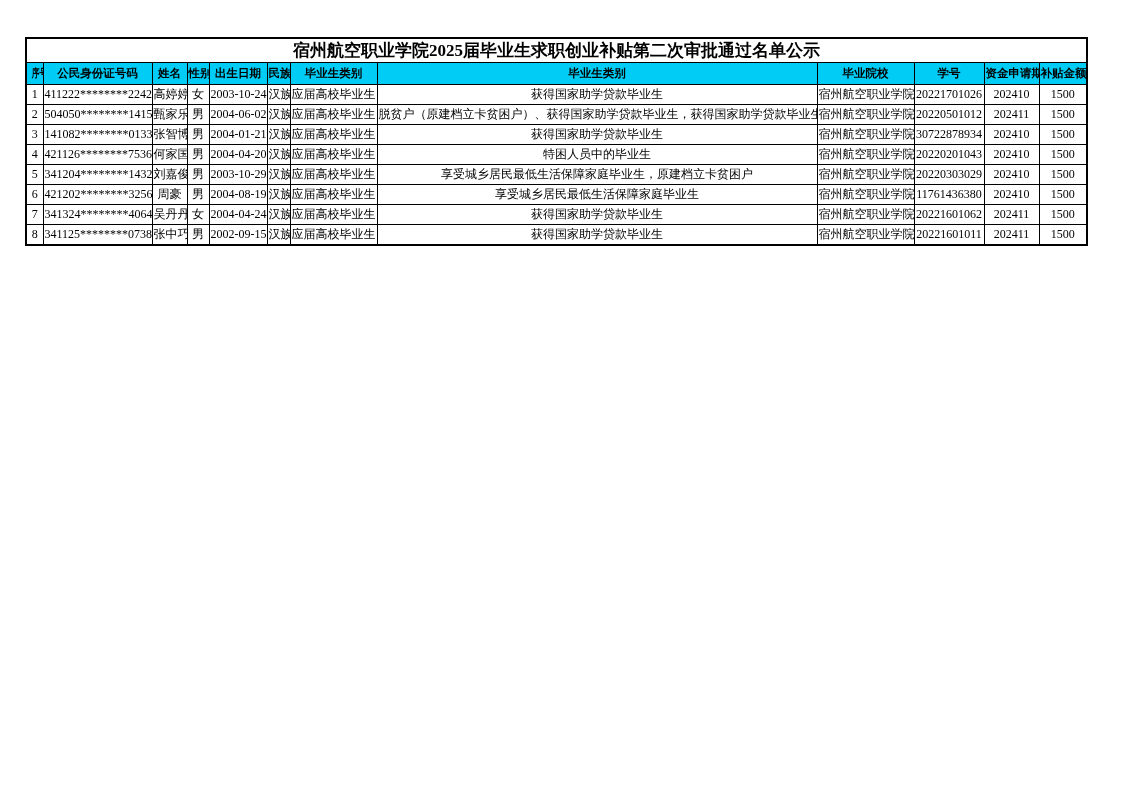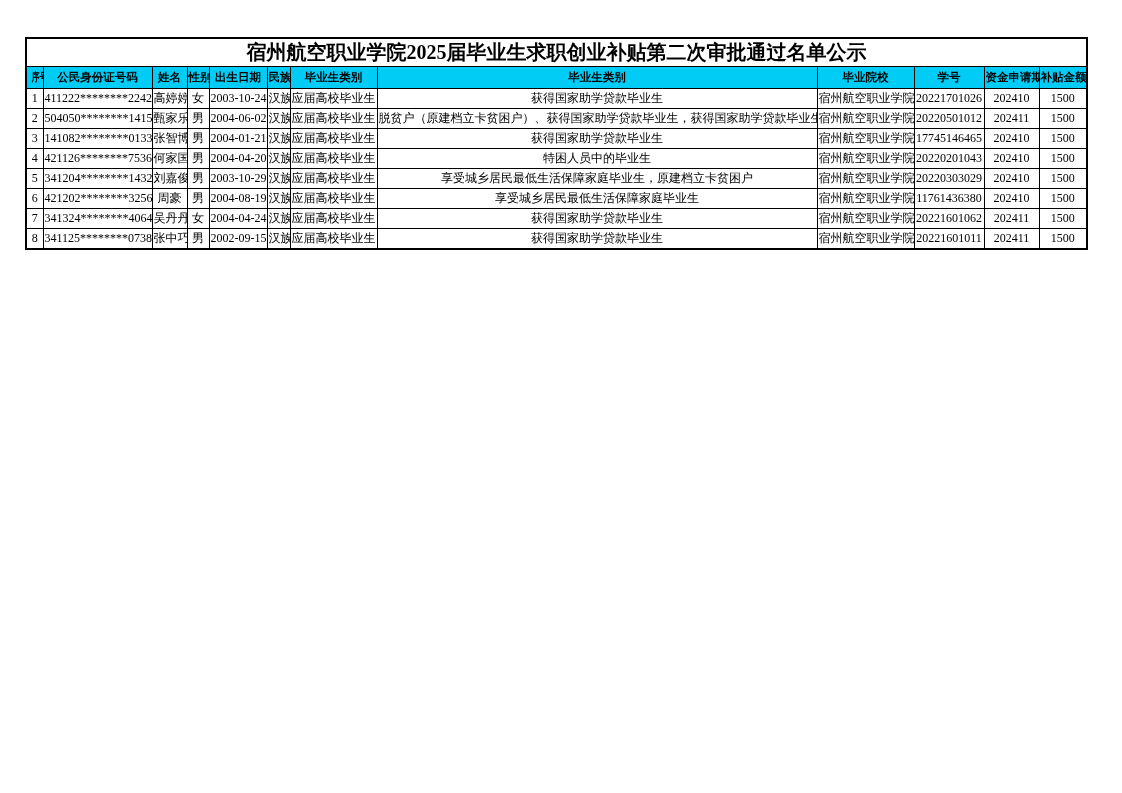--- a/index.html
+++ b/index.html
@@ -28,21 +28,21 @@
     text-align: center;
     vertical-align: middle;
     white-space: nowrap;
     overflow: hidden;
     font-size: 12px;
     font-weight: normal;
     height: 20px;
   }
   tr.title-row td {
     height: 23px;
-    font-size: 20px;
+    font-size: 17px;
     font-weight: bold;
     border-bottom: 1px solid #000;
   }
   tr.header-row th {
     height: 22px;
     background: var(--header-bg, #00ccf5);
     font-weight: bold;
     font-size: 11.5px;
   }
   tr.header-row th span { display: inline-block; white-space: nowrap; }
@@ -134,21 +134,21 @@
         <tr>
           <td>3</td>
           <td>141082********0133</td>
           <td>张智博</td>
           <td>男</td>
           <td>2004-01-21</td>
           <td>汉族</td>
           <td>应届高校毕业生</td>
           <td>获得国家助学贷款毕业生</td>
           <td>宿州航空职业学院</td>
-          <td>17745146465</td>
+          <td>30722878934</td>
           <td>202410</td>
           <td>1500</td>
         </tr>
         <tr>
           <td>4</td>
           <td>421126********7536</td>
           <td>何家国</td>
           <td>男</td>
           <td>2004-04-20</td>
           <td>汉族</td>

